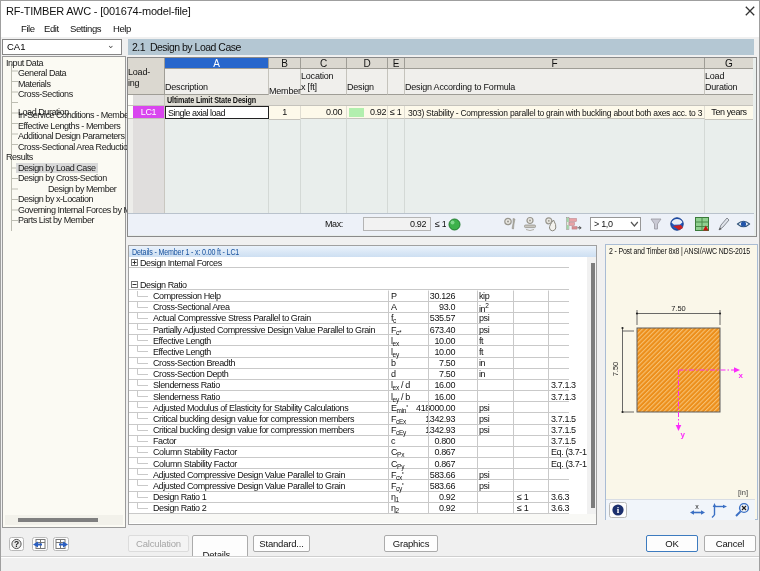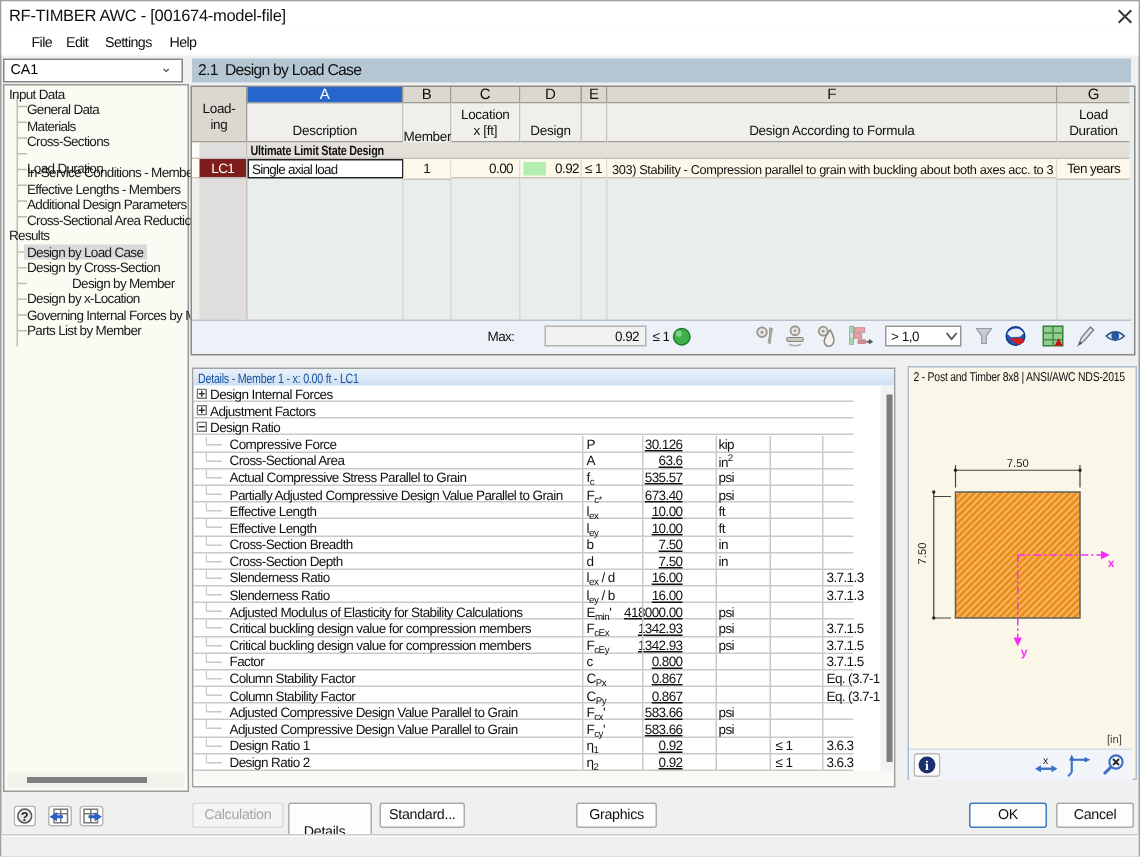--- a/index.html
+++ b/index.html
@@ -21,29 +21,29 @@
 .sechdrtext{left:4px;top:2px;font-size:10.5px;letter-spacing:-0.5px;color:#111;}
 
 .treepanel{left:1px;top:55px;width:122px;height:470px;background:#fbfaf3;border:1px solid #9a9a9a;}
 .treeitem{font-size:9px;letter-spacing:-0.45px;color:#1a1a1a;white-space:nowrap;}
 .treesel{background:#d9d9d9;}
 .hsb{left:2px;top:458px;width:118px;height:10px;background:#f2f1ea;}
 .hsbthumb{left:13px;top:3px;width:80px;height:4px;background:#7f7f7f;}
 
 .tablereg{left:126px;top:56px;width:628px;height:178px;background:#e9eeec;border:1px solid #8a8a8a;}
 .th-letter{background:#dbd8d0;border-right:1px solid #9f9d96;border-bottom:1px solid #9f9d96;color:#111;font-size:10px;text-align:center;}
-.th-name{background:#f0efec;border-right:1px solid #c5c3bc;border-bottom:1px solid #9f9d96;color:#111;font-size:9px;letter-spacing:-0.2px;text-align:center;line-height:11px;}
+.th-name{background:#f0efec;border-right:1px solid #c5c3bc;border-bottom:1px solid #9f9d96;color:#111;font-size:9px;letter-spacing:-0.2px;line-height:11px;}
 .rowhead{background:#e0dedd;}
 .cell{font-size:9px;letter-spacing:-0.4px;color:#111;white-space:nowrap;overflow:hidden;}
 
 .detpanel{left:127px;top:244px;width:467px;height:278px;background:#fff;border:1px solid #a0a0a0;}
 .dethdrtext{left:3px;top:0.5px;font-size:9px;letter-spacing:-0.2px;color:#16519e;transform:scaleX(0.79);transform-origin:0 50%;}
 .dr{position:absolute;left:0;width:440px;height:10.17px;border-bottom:1px solid #c9c9c9;font-size:9px;letter-spacing:-0.4px;color:#111;}
 .dc{position:absolute;top:0.5px;white-space:nowrap;}
-.dv{position:absolute;top:0.5px;right:114px;text-decoration:underline;}
+.dv{position:absolute;top:0.5px;right:114px;}
 .sy{left:262px;}.un{left:350px;}.c5{left:388px;}.c6{left:422px;}
 .dr sub{font-size:6.5px;vertical-align:-2px;letter-spacing:-0.3px;}
 
 .rpanel{left:604px;top:243px;width:151px;height:274px;background:#faf7e9;border:1px solid #a9bcd4;}
 .rphdr{left:3px;top:1px;font-size:8.5px;letter-spacing:-0.2px;color:#111;transform:scaleX(0.82);transform-origin:0 50%;}
 .rpfoot{left:0px;top:254px;width:149px;height:20px;background:#f1f5fa;border-top:1px solid #d8dde4;}
 
 .btn{position:absolute;background:#fdfdfd;border:1px solid #ababab;border-radius:2px;font-size:9.5px;letter-spacing:-0.2px;color:#111;text-align:center;height:13px;}
 .statusbar{left:0;top:555px;width:758px;height:14px;background:#f0f0f0;border-top:1px solid #cfcfcf;box-shadow:inset 0 1px 0 #ffffff;}
 </style>
@@ -134,21 +134,21 @@
       </div>
     <div class="abs th-name" style="left:577px;top:11px;width:48px;height:23px;border-right:none;padding-top:2px;">Load<br>Duration</div>
 
     <div class="abs" style="left:0;top:37px;width:5px;height:10px;background:#fdfdf8;border-bottom:1px solid #c5c3bc;"></div>
     <div class="abs rowhead" style="left:5px;top:37px;width:31px;height:10px;border-right:1px solid #c5c3bc;border-bottom:1px solid #c5c3bc;"></div>
     <div class="abs cell" style="left:37px;top:37px;width:588px;height:10px;background:#e2e0d8;border-bottom:1px solid #c5c3bc;">
         <span style="position:absolute;left:2px;top:0;font-weight:bold;font-size:9px;letter-spacing:-0.2px;transform:scaleX(0.8);transform-origin:0 50%;white-space:nowrap;">Ultimate Limit State Design</span>
       </div>
 
     <div class="abs" style="left:0;top:48px;width:5px;height:12px;background:#fdfdf8;border-bottom:1px solid #c5c3bc;"></div>
-    <div class="abs" style="left:5px;top:48px;width:31px;height:12px;background:#7f1d1d;border-right:1px solid #c5c3bc;border-bottom:1px solid #c5c3bc;">
+    <div class="abs" style="left:5px;top:48px;width:31px;height:12px;background:#d946ef;border-right:1px solid #c5c3bc;border-bottom:1px solid #c5c3bc;">
         <span class="cell abs" style="color:#fff;left:0;right:0;top:1px;text-align:center;">LC1</span>
       </div>
     <div class="abs" style="left:37px;top:48px;width:102px;height:11px;background:#fff;border:1px solid #222;">
         <span class="cell abs" style="left:2px;top:1px;letter-spacing:-0.5px;">Single axial load</span>
       </div>
     <div class="abs cell" style="left:141px;top:48px;width:31px;height:12px;background:#fdf9ea;border-right:1px solid #e0ddd2;border-bottom:1px solid #c5c3bc;text-align:center;padding-top:1px;">1</div>
     <div class="abs cell" style="left:173px;top:48px;width:45px;height:12px;background:#fdf9ea;border-right:1px solid #e0ddd2;border-bottom:1px solid #c5c3bc;">
         <span class="abs" style="right:4px;top:1px;">0.00</span>
       </div>
     <div class="abs cell" style="left:219px;top:48px;width:40px;height:12px;background:#fdf9ea;border-right:1px solid #e0ddd2;border-bottom:1px solid #c5c3bc;">
@@ -257,53 +257,45 @@
       <div class="abs dethdrtext tl">Details - Member 1 - x: 0.00 ft - LC1</div>
     </div>
     <div class="dr" style="top:11.00px;">
         <svg style="position:absolute;left:2px;top:2px;" width="7" height="7">
           <rect x="0.5" y="0.5" width="6" height="6" fill="#fff" stroke="#777"></rect>
           <line x1="1.5" y1="3.5" x2="5.5" y2="3.5" stroke="#333"></line>
           <line x1="3.5" y1="1.5" x2="3.5" y2="5.5" stroke="#333"></line>
         </svg>
         <span class="dc" style="left:11px;">Design Internal Forces</span>
       </div>
-    <div class="dr" style="top:22.17px;">
-        <svg style="position:absolute;left:2px;top:2px;" width="7" height="7">
-          <rect x="0.5" y="0.5" width="6" height="6" fill="#fff" stroke="#777"></rect>
-          <line x1="1.5" y1="3.5" x2="5.5" y2="3.5" stroke="#333"></line>
-          <line x1="3.5" y1="1.5" x2="3.5" y2="5.5" stroke="#333"></line>
-        </svg>
-        <span class="dc" style="left:11px;">Adjustment Factors</span>
-      </div>
     <div class="dr" style="top:33.34px;">
         <svg style="position:absolute;left:2px;top:2px;" width="7" height="7">
           <rect x="0.5" y="0.5" width="6" height="6" fill="#fff" stroke="#777"></rect>
           <line x1="1.5" y1="3.5" x2="5.5" y2="3.5" stroke="#333"></line>
         </svg>
         <span class="dc" style="left:11px;">Design Ratio</span>
       </div>
     <div class="dr" style="top:44.51px;">
         <svg style="position:absolute;left:8px;top:0;" width="14" height="11">
           <line x1="0.5" y1="0" x2="0.5" y2="5.5" stroke="#c9c9c9"></line>
           <line x1="0.5" y1="5.5" x2="11" y2="5.5" stroke="#c9c9c9"></line>
         </svg>
-        <span class="dc" style="left:24px;">Compressive Force</span>
+        <span class="dc" style="left:24px;">Compression Help</span>
         <span class="dc sy">P</span>
         <span class="dv">30.126</span>
         <span class="dc un">kip</span>
       </div>
     <div class="dr" style="top:55.68px;">
         <svg style="position:absolute;left:8px;top:0;" width="14" height="11">
           <line x1="0.5" y1="0" x2="0.5" y2="5.5" stroke="#c9c9c9"></line>
           <line x1="0.5" y1="5.5" x2="11" y2="5.5" stroke="#c9c9c9"></line>
         </svg>
         <span class="dc" style="left:24px;">Cross-Sectional Area</span>
         <span class="dc sy">A</span>
-        <span class="dv">63.6</span>
+        <span class="dv">93.0</span>
         <span class="dc un">in<sup style="font-size:6.5px;">2</sup></span>
       </div>
     <div class="dr" style="top:66.85px;">
         <svg style="position:absolute;left:8px;top:0;" width="14" height="11">
           <line x1="0.5" y1="0" x2="0.5" y2="5.5" stroke="#c9c9c9"></line>
           <line x1="0.5" y1="5.5" x2="11" y2="5.5" stroke="#c9c9c9"></line>
         </svg>
         <span class="dc" style="left:24px;">Actual Compressive Stress Parallel to Grain</span>
         <span class="dc sy">f<sub>c</sub></span>
         <span class="dv">535.57</span>

